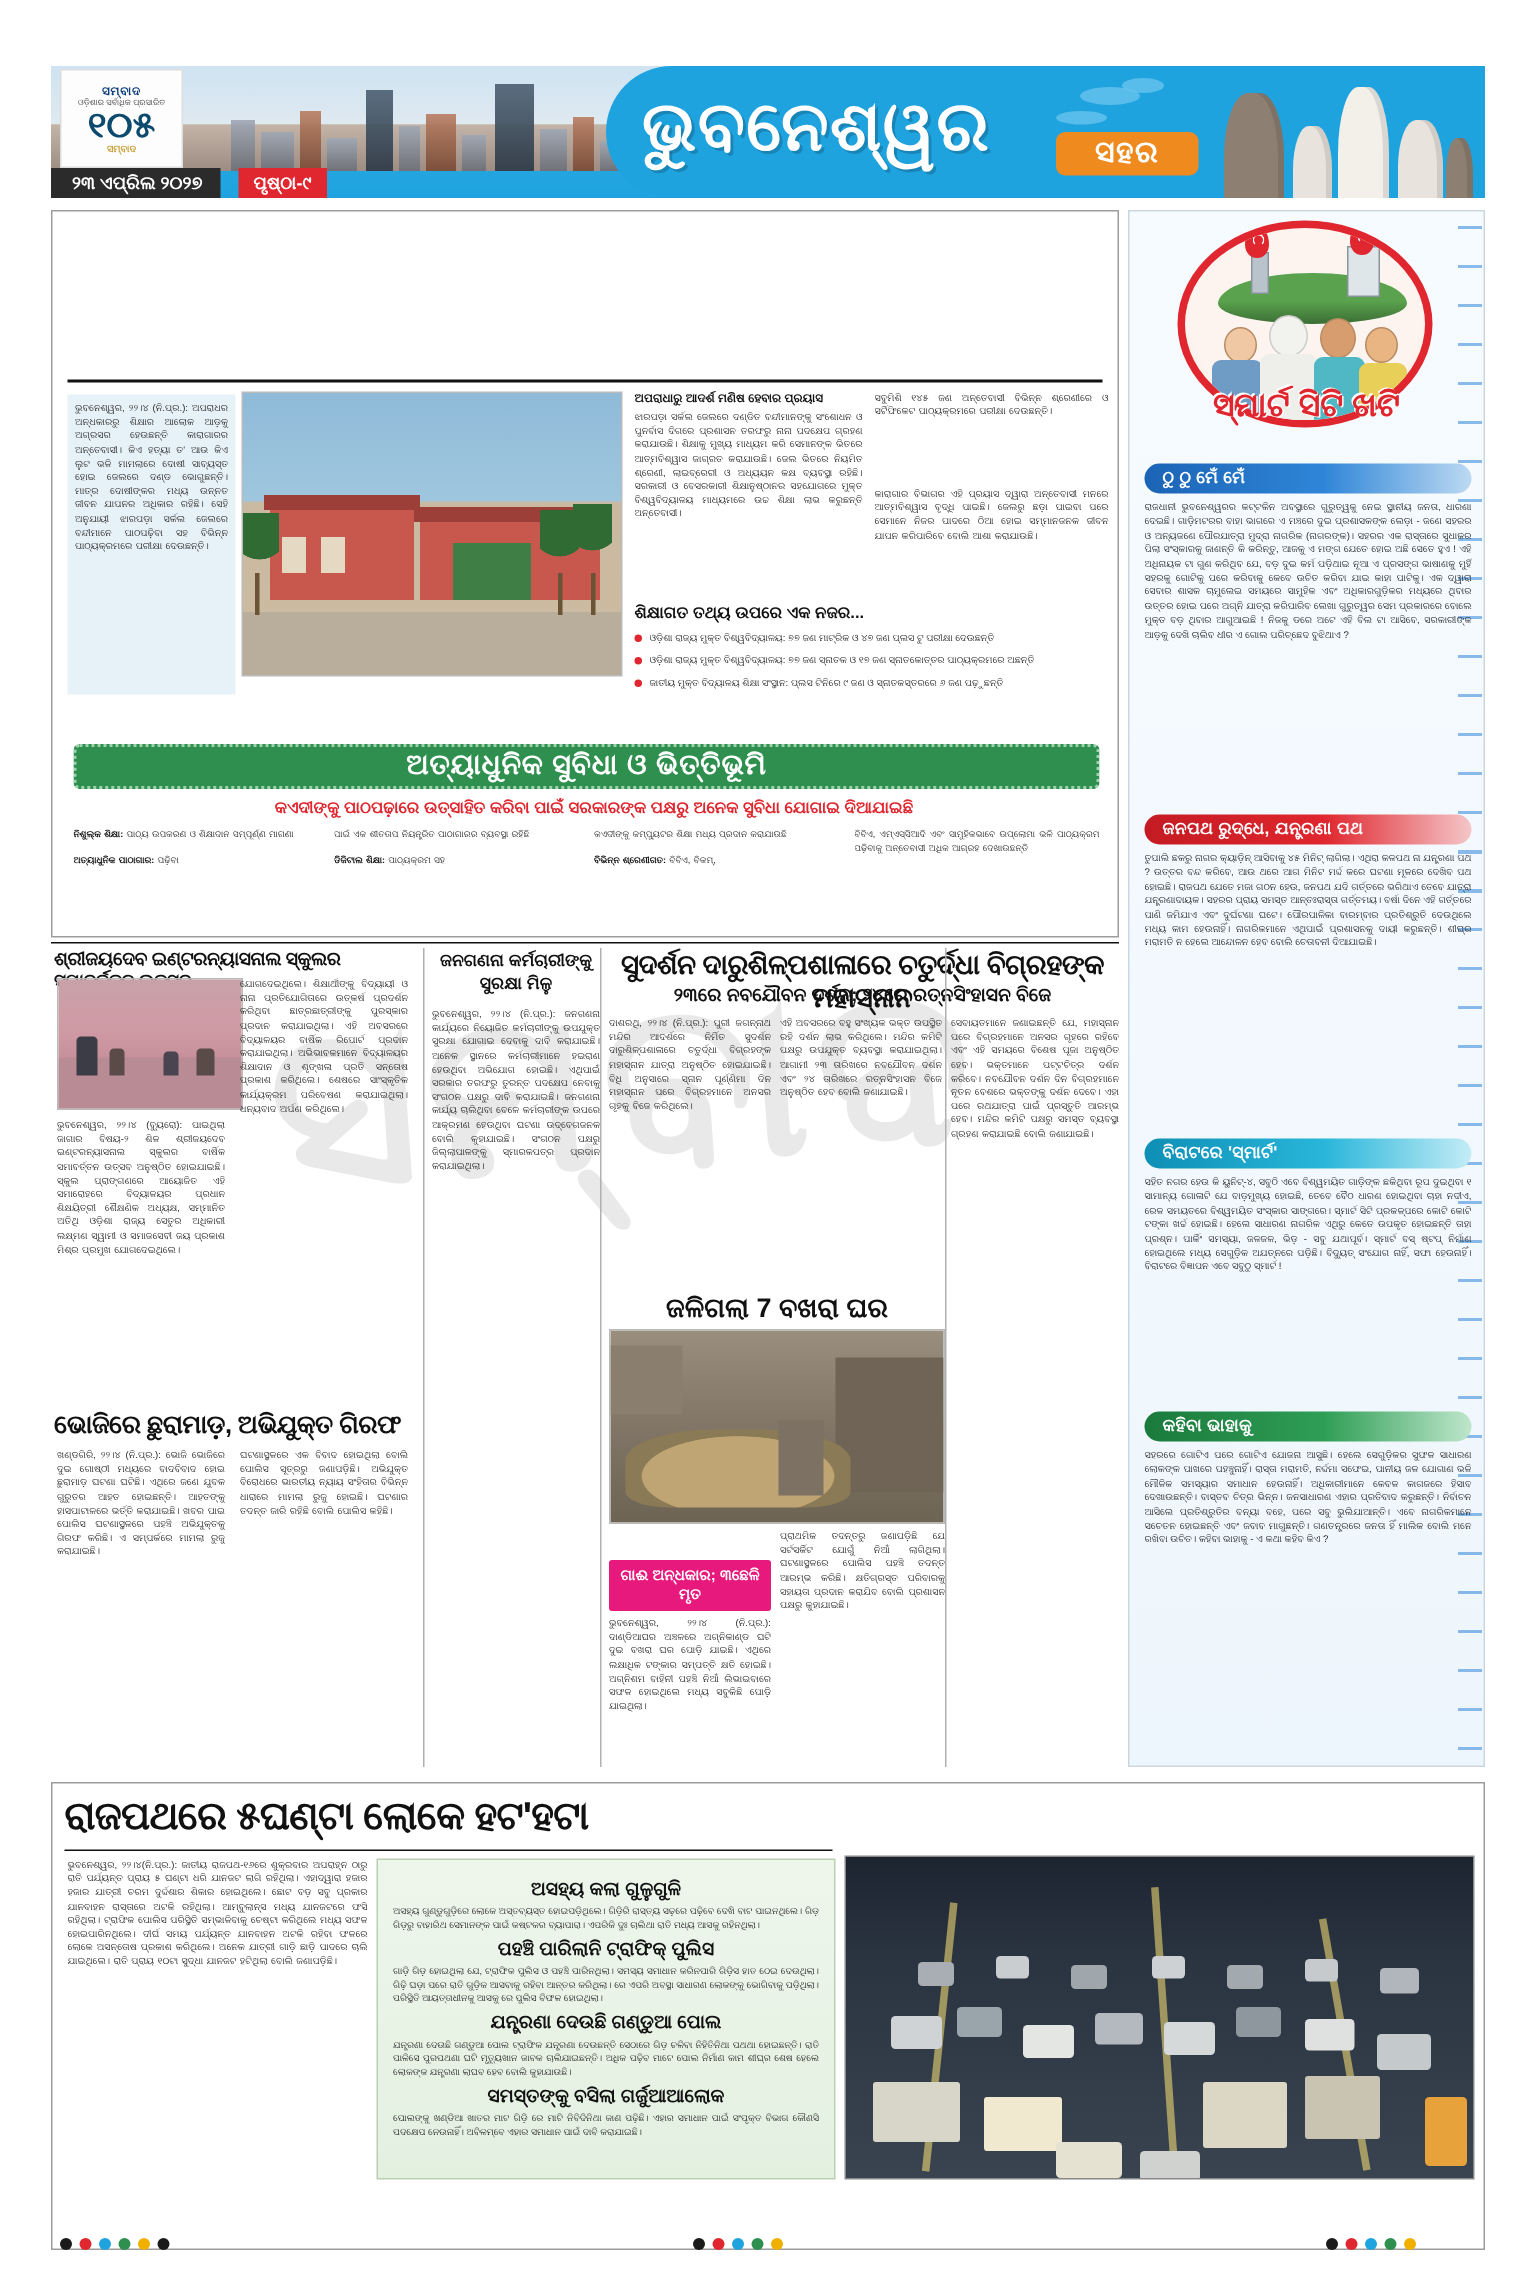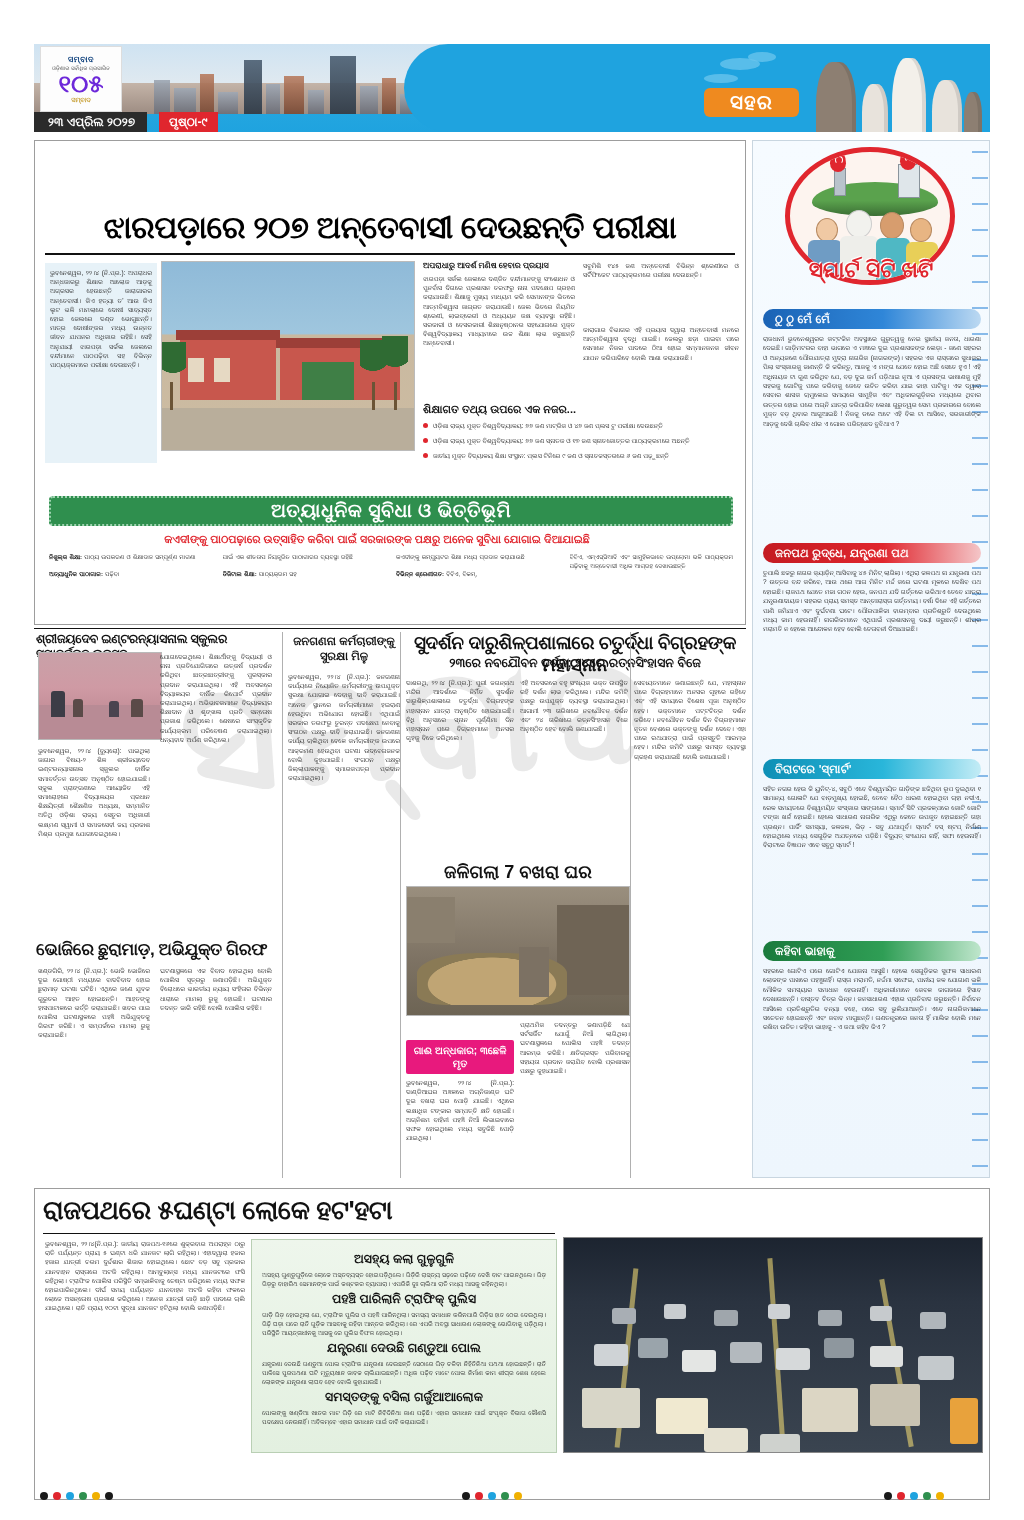--- a/index.html
+++ b/index.html
@@ -64,21 +64,21 @@
     border-top-left-radius: 40% 60%; border-top-right-radius: 40% 60%;
     box-shadow: inset -4px 0 0 rgba(0,0,0,.10);
   }
   .temple.dark { background: #8d7f72; }
   .logo-box {
     position: absolute; left: 6px; top: 2px; width: 82px; height: 66px;
     background: #fdfdfd; border: 1px solid #ddd;
     display: flex; flex-direction: column; align-items: center; justify-content: center;
   }
   .logo-top { font-size: 8px; color: #0a3d7a; font-weight: bold; letter-spacing: .5px;}
-  .logo-mid { font-size: 24px; color: #6d28d9; font-weight: bold; line-height: 24px; }
+  .logo-mid { font-size: 24px; color: #0c4a6e; font-weight: bold; line-height: 24px; }
   .logo-sub { font-size: 5.5px; color: #444; }
   .logo-bot { font-size: 6.5px; color: #c8a23a; font-weight: bold; }
   .dateline {
     position: absolute; left: 0; bottom: 0; height: 20px;
     display: flex; align-items: stretch;
   }
   .date-txt {
     background: #2b2b2b; color: #fff; font-size: 12px; font-weight: bold;
     padding: 2px 12px 2px 14px; display:flex; align-items:center;
   }
@@ -169,21 +169,21 @@
     background: #e0262e; margin-top: 2px;
   }
   .green-band {
     position: absolute; left: 14px; top: 355px; width: 684px; height: 30px;
     background: #2f8f4e; border-radius: 4px;
     display: flex; align-items: center; justify-content: center;
     color: #fff; font-size: 19px; font-weight: bold; letter-spacing: .5px;
     border: 2px dotted #9fd3b0;
   }
   .green-sub {
-    position: absolute; left: 0; top: 392px; width: 684px;
+    position: absolute; left: 19px; top: 392px; width: 684px;
     text-align: center; font-size: 11px; font-weight: bold; color: #e0262e;
   }
   .lead-bottom {
     position: absolute; left: 14px; top: 412px; width: 684px; height: 66px;
     display: flex; gap: 10px;
   }
   .lb-col { flex: 1; }
   .lb-lbl { font-weight: bold; color: #111; }
 
   
@@ -386,20 +386,21 @@
       <div class="b" style="left:440px;width:18px;height:40px"></div>
       <div class="b" style="left:462px;width:26px;height:22px"></div>
       <div class="b warm" style="left:492px;width:18px;height:30px"></div>
       <div class="b" style="left:514px;width:20px;height:24px"></div>
     </div>
 
     <div class="masthead-blue-wrap">
       <div class="cloud" style="left:316px;top:14px;width:40px;height:12px"></div>
       <div class="cloud" style="left:344px;top:8px;width:28px;height:10px"></div>
       <div class="cloud" style="left:300px;top:30px;width:34px;height:9px"></div>
+      <div class="mast-title">ଭୁବନେଶ୍ୱର</div>
       <div class="mast-badge">ସହର</div>
       <div class="temples">
         <div class="temple dark" style="left:10px;width:40px;height:70px"></div>
         <div class="temple" style="left:56px;width:26px;height:48px"></div>
         <div class="temple" style="left:86px;width:34px;height:74px;background:#f3f0ea"></div>
         <div class="temple" style="left:126px;width:30px;height:52px"></div>
         <div class="temple dark" style="left:158px;width:18px;height:40px"></div>
       </div>
     </div>
 
@@ -411,21 +412,20 @@
     </div>
 
     <div class="dateline">
       <div class="date-txt">୨୩ ଏପ୍ରିଲ ୨୦୨୭</div>
       <div class="page-badge">ପୃଷ୍ଠା-୯</div>
     </div>
   </div>
 
   <div class="lead-box">
 
-    <div class="lead-head">ଝାରପଡ଼ାରେ ୨୦୭ ଅନ୍ତେବାସୀ ଦେଉଛନ୍ତି ପରୀକ୍ଷା</div>
     <div class="lead-rule"></div>
 
     <div class="lead-col-1 body-text">ଭୁବନେଶ୍ୱର, ୨୨।୪ (ନି.ପ୍ର.): ଅପରାଧର ଅନ୍ଧକାରରୁ ଶିକ୍ଷାର ଆଲୋକ ଆଡ଼କୁ ଅଗ୍ରସର ହେଉଛନ୍ତି କାରାଗାରର ଅନ୍ତେବାସୀ। କିଏ ହତ୍ୟା ତ' ଆଉ କିଏ ଲୁଟ ଭଳି ମାମଲାରେ ଦୋଷୀ ସାବ୍ୟସ୍ତ ହୋଇ ଜେଲରେ ଦଣ୍ଡ ଭୋଗୁଛନ୍ତି। ମାତ୍ର ଦୋଷୀଙ୍କର ମଧ୍ୟ ଉନ୍ନତ ଜୀବନ ଯାପନର ଅଧିକାର ରହିଛି। ସେହି ଅନୁଯାୟୀ ଝାରପଡ଼ା ସର୍କଲ ଜେଲରେ ବନ୍ଦୀମାନେ ପାଠପଢ଼ିବା ସହ ବିଭିନ୍ନ ପାଠ୍ୟକ୍ରମରେ ପରୀକ୍ଷା ଦେଉଛନ୍ତି।</div>
 
     <div class="lead-photo">
       <div class="lp-road"></div>
       <div class="lp-build" style="left:18px;top:76px;width:96px;height:62px"></div>
       <div class="lp-roof" style="left:14px;top:68px;width:104px;height:10px"></div>
       <div class="lp-build" style="left:118px;top:84px;width:120px;height:54px"></div>
       <div class="lp-roof" style="left:114px;top:76px;width:128px;height:10px"></div>

